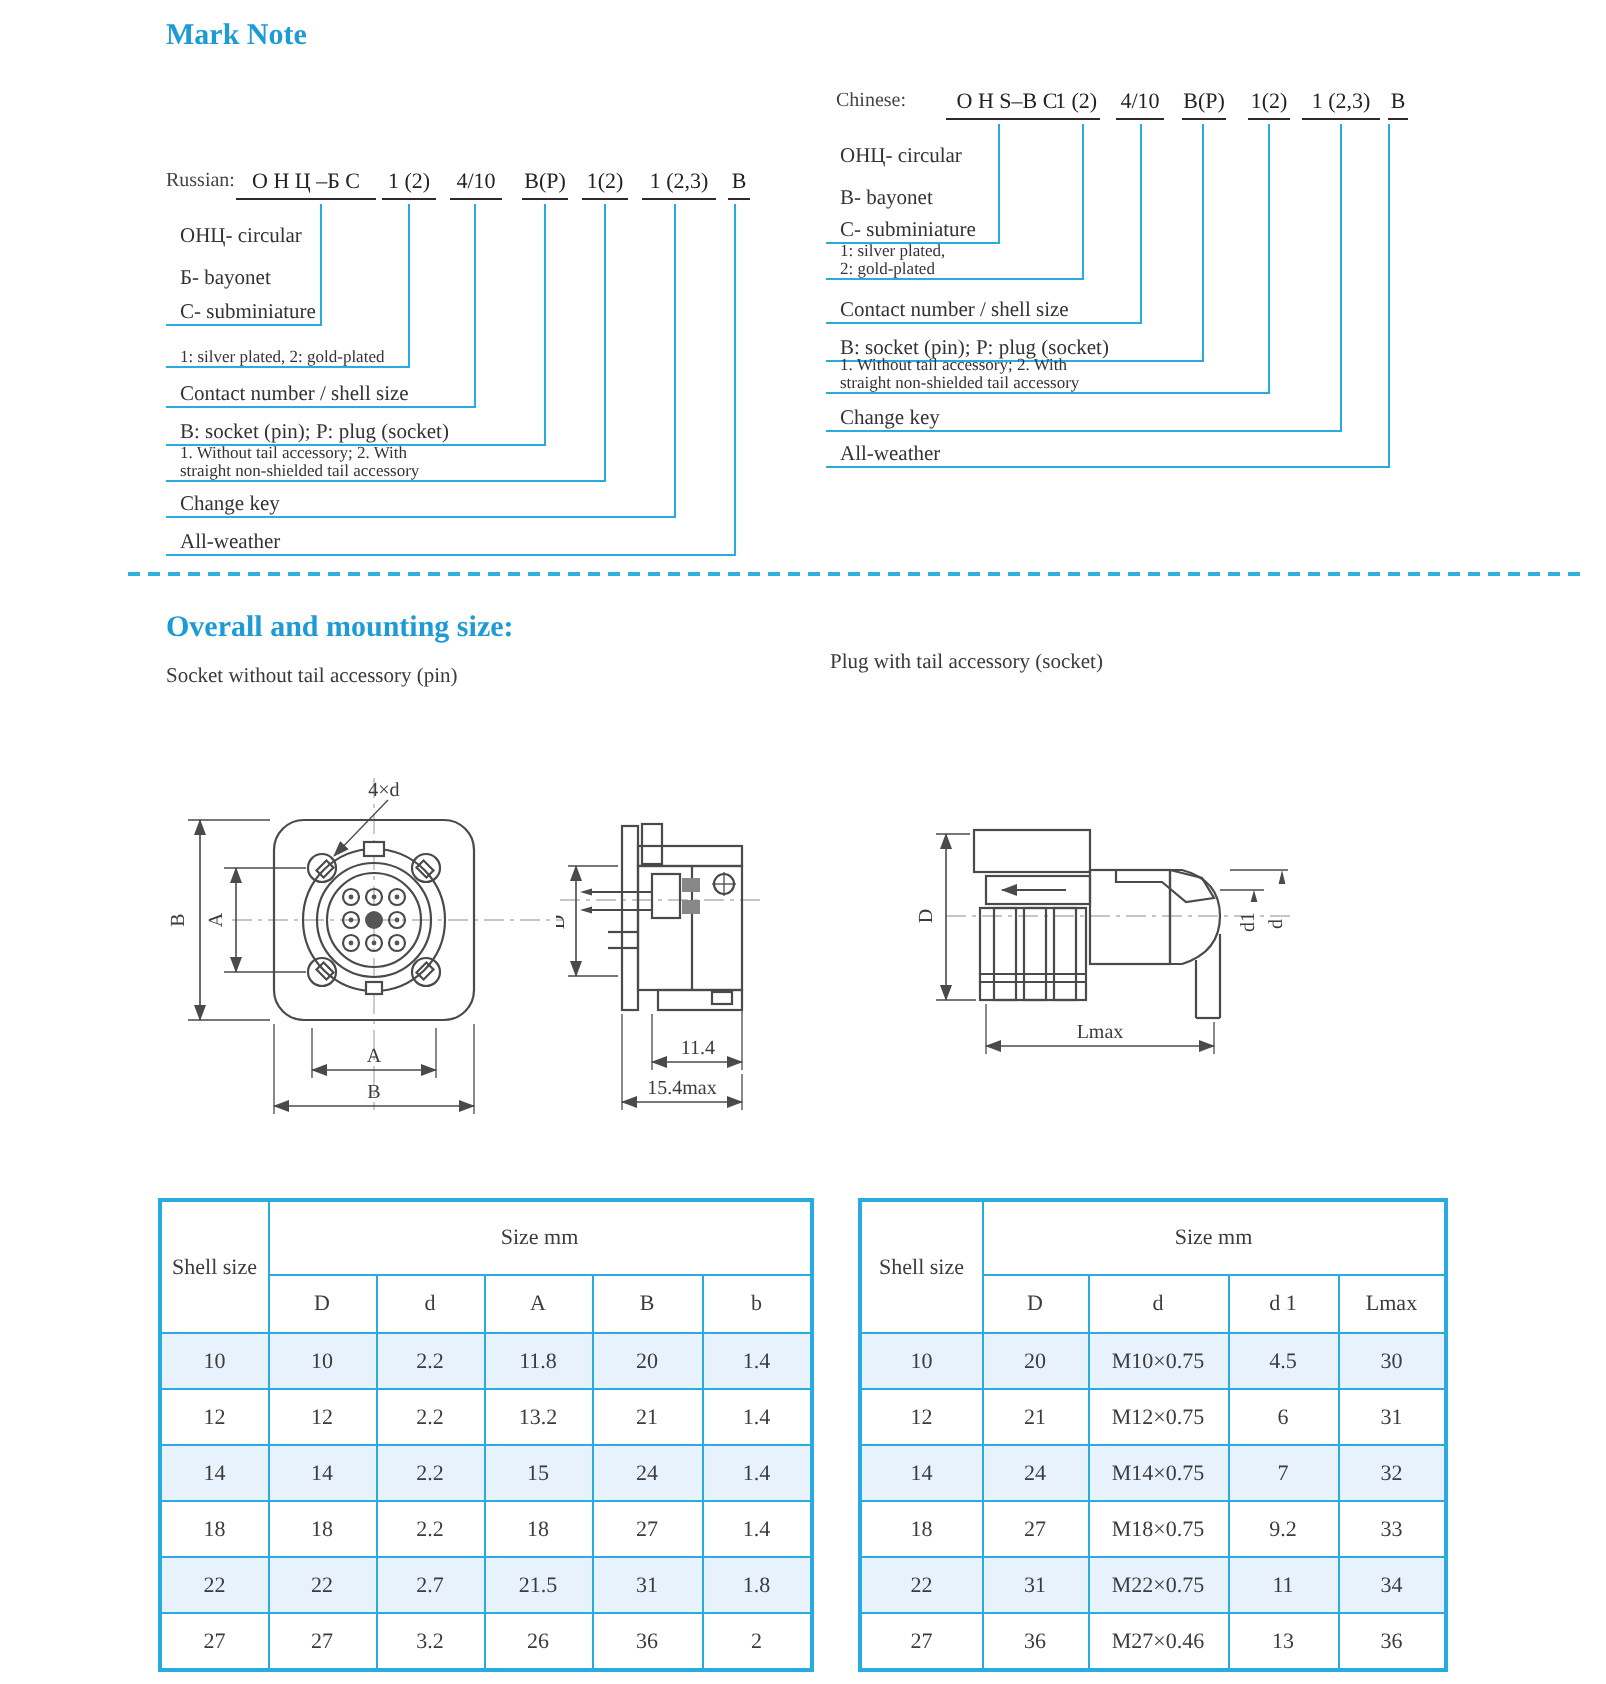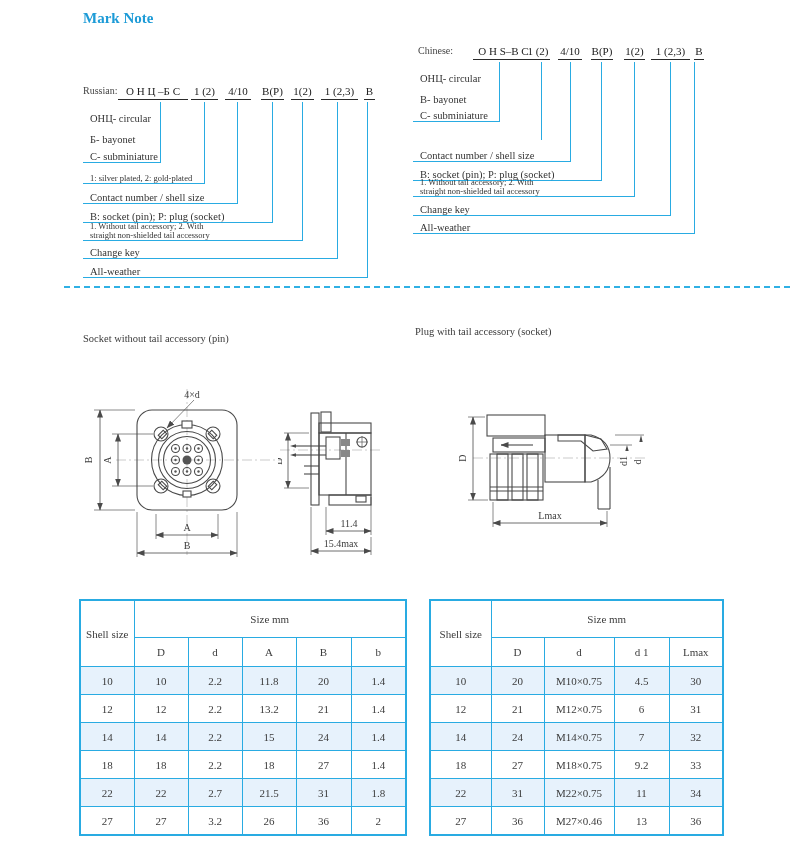--- a/index.html
+++ b/index.html
@@ -104,20 +104,26 @@
     <div class="vl" style="left:188px;height:119px;"></div>
     <div class="vl" style="left:221px;height:135px;"></div>
     <div class="vl" style="left:257px;height:154px;"></div>
     <div class="vl" style="left:281px;height:172px;"></div>
 
     <div class="freelab" style="left:7px;top:28px;">ОНЦ- circular</div>
     <div class="freelab" style="left:7px;top:49px;">B- bayonet</div>
     <div class="shelf" style="top:59px;height:18px;width:86px;">
         <span>C- subminiature</span>
       </div>
+    <div class="shelf" style="top:71px;height:24px;width:128px;">
+      <span class="sm">
+          <span style="display:block;">1: silver plated,</span>
+          <span style="display:block;">2: gold-plated</span>
+        </span>
+    </div>
     <div class="shelf" style="top:99px;height:18px;width:157px;">
         <span>Contact number / shell size</span>
       </div>
     <div class="shelf" style="top:118px;height:18px;width:188px;">
         <span>B: socket (pin); P: plug (socket)</span>
       </div>
     <div class="shelf" style="top:132px;height:20px;width:221px;">
       <span class="sm">
           <span style="display:block;">1. Without tail accessory; 2. With</span>
           <span style="display:block;">straight non-shielded tail accessory</span>
@@ -126,20 +132,21 @@
     <div class="shelf" style="top:153px;height:18px;width:257px;">
         <span>Change key</span>
       </div>
     <div class="shelf" style="top:171px;height:18px;width:281px;">
         <span>All-weather</span>
       </div>
   </div>
 
   <div class="abs divider" style="left:64px;top:286px;width:726px;"></div>
 
+  <div class="abs h1" style="left:83px;top:306px;">Overall and mounting size:</div>
   <div class="abs caption" style="left:83px;top:333px;">Socket without tail accessory (pin)</div>
   <div class="abs caption" style="left:415px;top:326px;">Plug with tail accessory (socket)</div>
 
   <svg class="draw" style="left:80px;top:383px;" width="205" height="177" viewBox="0 0 205 177">
     <defs>
       <marker id="m1" viewBox="0 0 8 6" markerWidth="8" markerHeight="6" refX="7.5" refY="3" orient="auto-start-reverse" markerUnits="userSpaceOnUse">
         <path d="M0,0L8,3L0,6Z" fill="#4a4a4a"></path>
       </marker>
     </defs>
     <line class="cl" x1="107" y1="6" x2="107" y2="172"></line>

